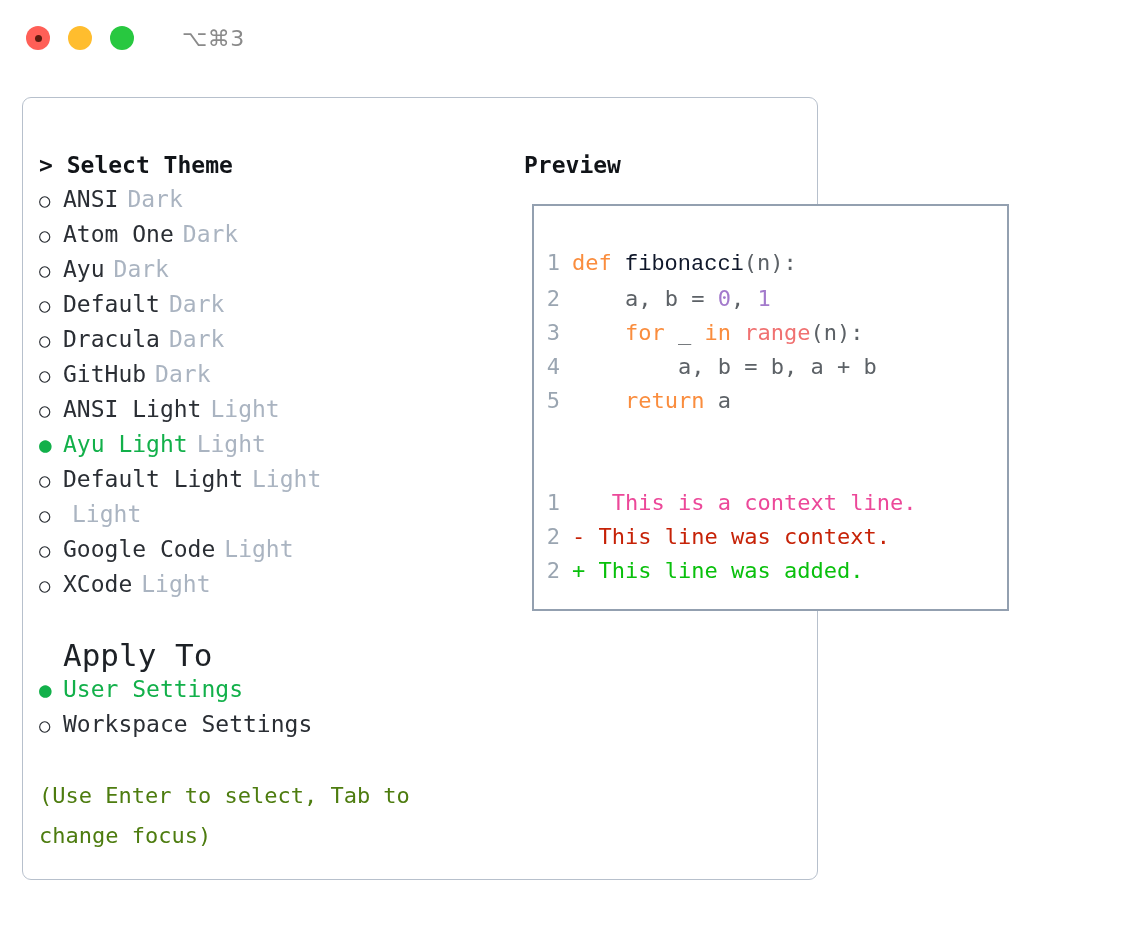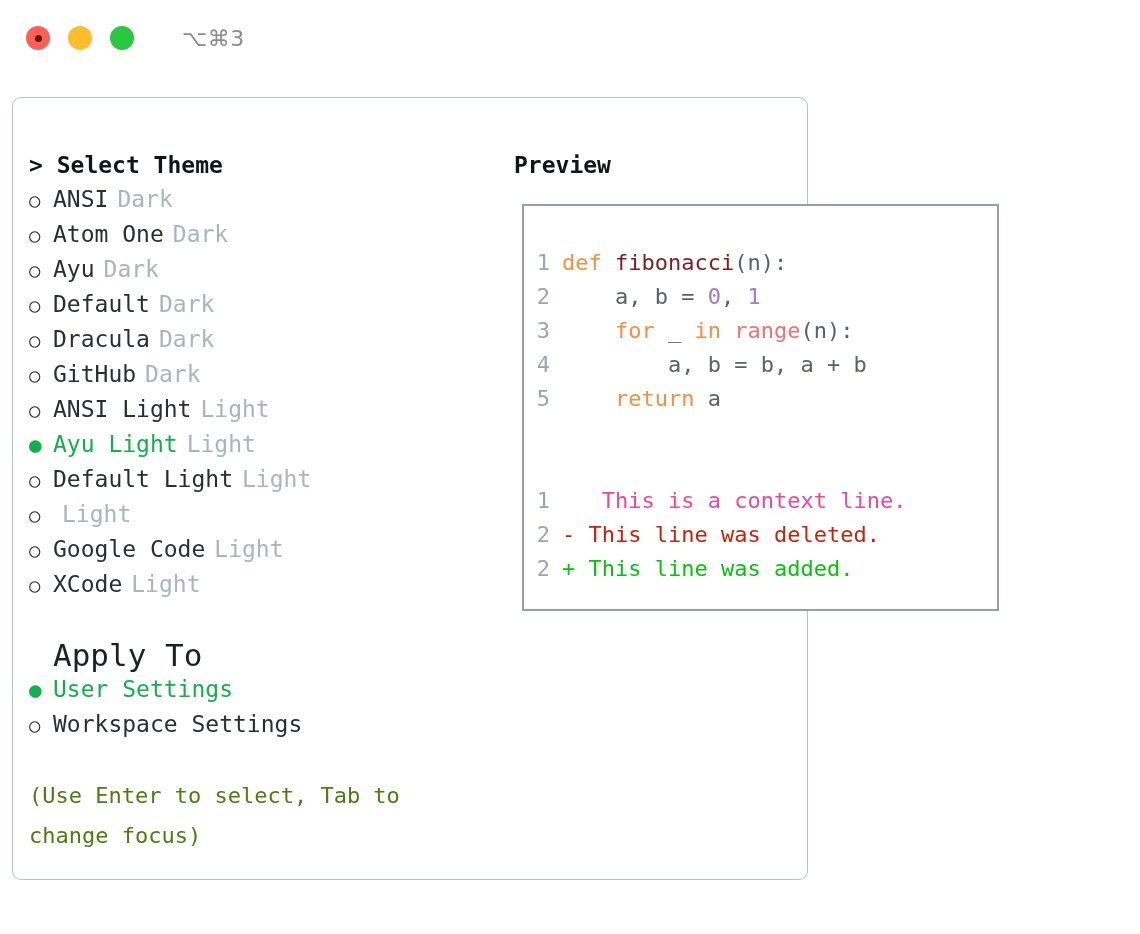--- a/index.html
+++ b/index.html
@@ -53,21 +53,21 @@
     margin-left: 48px;
     font-size: 22px;
     color: #8a8a8a;
     letter-spacing: 0.5px;
     font-family: "DejaVu Sans", "Liberation Sans", sans-serif;
   }
 
   
   .panel {
     position: absolute;
-    left: 12px; top: 97px;
+    left: 22px; top: 97px;
     width: 796px; height: 783px;
     border: 1.5px solid #b7c0cc;
     border-radius: 9px;
     background: #ffffff;
   }
 
   .panel-inner {
     position: absolute;
     left: 0; top: 0;
     width: 100%; height: 100%;
@@ -162,21 +162,21 @@
   }
   .lineno {
     flex: 0 0 38px;
     text-align: right;
     color: #9aa5b1;
     padding-right: 12px;
   }
   .code-body { color: #5c6166; }
 
   .tok-kw   { color: #fa8d3e; }
-  .tok-fn   { color: #7f1d1d; }
+  .tok-fn   { color: #0f172a; font-family: Liberation Mono, monospace; }
   .tok-num  { color: #a37acc; }
   .tok-call { color: #f07171; }
   .tok-pl   { color: #5c6166; }
 
   .blank-line { height: 34px; }
 
   .diff-ctx { color: #ec4899; }
   .diff-del { color: #c62207; }
   .diff-add { color: #09c00c; }
 </style>
@@ -236,21 +236,21 @@
               <div class="code-line"><span class="lineno">1</span><span class="code-body"><span class="tok-kw">def</span><span class="tok-pl"> </span><span class="tok-fn">fibonacci</span><span class="tok-pl">(n):</span></span></div>
               <div class="code-line"><span class="lineno">2</span><span class="code-body"><span class="tok-pl">    a, b = </span><span class="tok-num">0</span><span class="tok-pl">, </span><span class="tok-num">1</span></span></div>
               <div class="code-line"><span class="lineno">3</span><span class="code-body"><span class="tok-pl">    </span><span class="tok-kw">for</span><span class="tok-pl"> _ </span><span class="tok-kw">in</span><span class="tok-pl"> </span><span class="tok-call">range</span><span class="tok-pl">(n):</span></span></div>
               <div class="code-line"><span class="lineno">4</span><span class="code-body"><span class="tok-pl">        a, b = b, a + b</span></span></div>
               <div class="code-line"><span class="lineno">5</span><span class="code-body"><span class="tok-pl">    </span><span class="tok-kw">return</span><span class="tok-pl"> a</span></span></div>
             </div>
           <div class="blank-line"></div>
           <div class="blank-line"></div>
           <div id="diff-sample">
               <div class="code-line"><span class="lineno">1</span><span class="diff-ctx"><span> </span><span>  This is a context line.</span></span></div>
-              <div class="code-line"><span class="lineno">2</span><span class="diff-del"><span>-</span><span> This line was deleted.</span></span></div>
+              <div class="code-line"><span class="lineno">2</span><span class="diff-del"><span>-</span><span> This line was context.</span></span></div>
               <div class="code-line"><span class="lineno">2</span><span class="diff-add"><span>+</span><span> This line was added.</span></span></div>
             </div>
         </div>
       </div>
 
     </div>
   </div>
 </div>
 
 </body></html>

